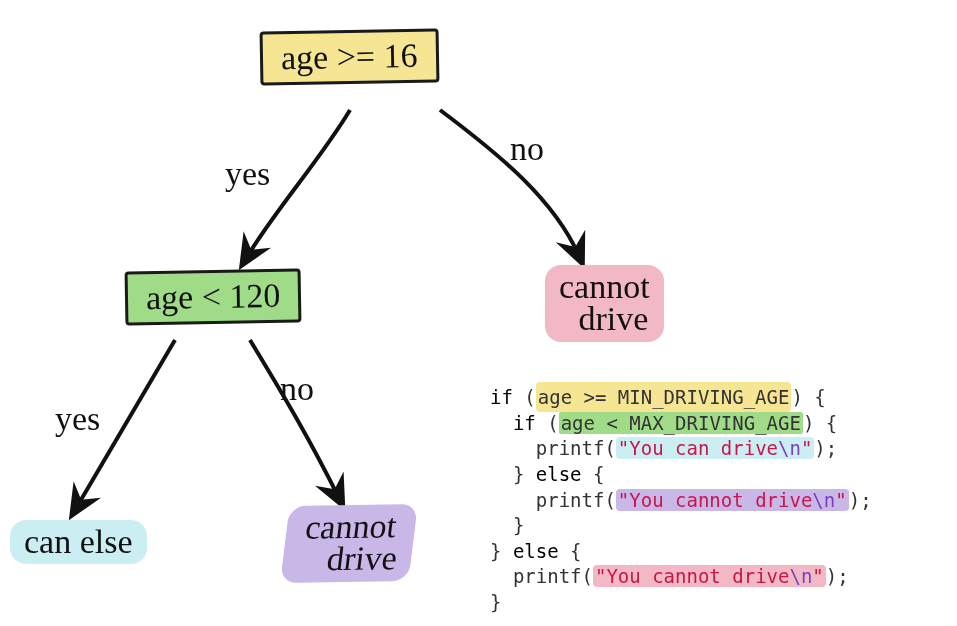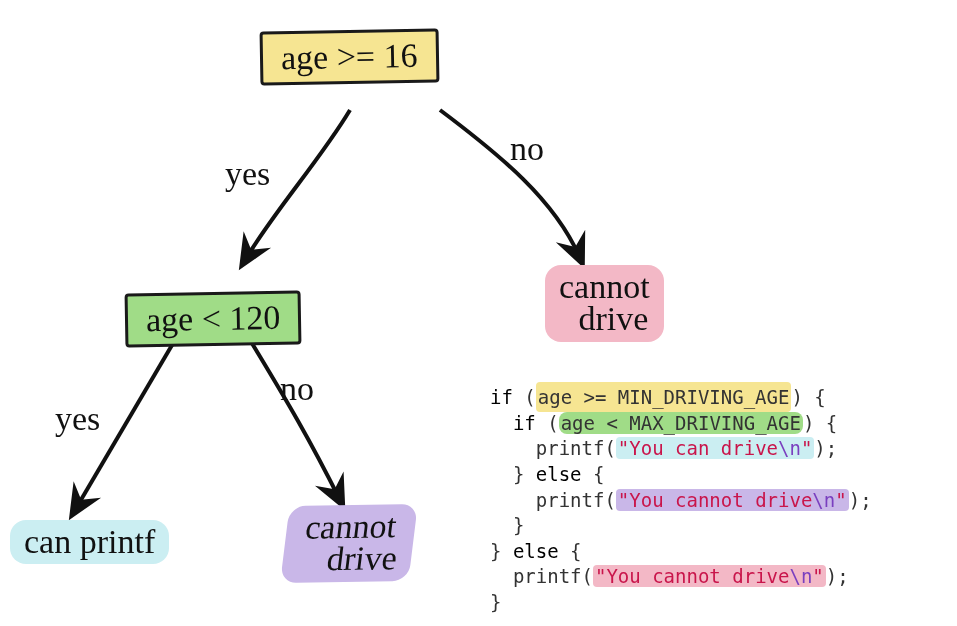--- a/index.html
+++ b/index.html
@@ -15,21 +15,21 @@
   .leaf{position:absolute;padding:6px 14px;border-radius:16px;font-size:34px;line-height:0.95;text-align:center;}
   .blue{background:#cbeef2;}
   .purple{background:#c9b7e8;transform:skewX(-8deg) rotate(-1deg);}
   .pink{background:#f3b8c6;}
   
   .code{position:absolute;left:490px;top:385px;font-family:ui-monospace,Menlo,Consolas,monospace;font-size:19px;line-height:1.35;color:#333;white-space:pre;}
   .kw{font-weight:400;color:#000;}
   .str{color:#c9154b;}
   .esc{color:#7a3fbf;}
   .hlY{background:#f6e592;border-radius:4px;padding:4px 2px;}
-  .hlG{background:#a0dc87;border-radius:8px;padding:0 2px;}
+  .hlG{background:#a0dc87;border-radius:2px;padding:0 2px;}
   .hlB{background:#cbeef2;border-radius:4px;padding:0 2px;}
   .hlPu{background:#c9b7e8;border-radius:4px;padding:0 2px;}
   .hlPk{background:#f3b8c6;border-radius:4px;padding:0 2px;}
 </style>
 </head>
 <body>
 
 <div class="stage">
   <svg class="arrows">
     <defs>
@@ -44,30 +44,30 @@
 
     <path d="M175,340 C140,400 105,460 75,510" stroke="#111" stroke-width="4" fill="none" marker-end="url(#ah)"></path>
 
     <path d="M250,340 C280,390 305,430 340,500" stroke="#111" stroke-width="4" fill="none" marker-end="url(#ah)"></path>
   </svg>
 
   <div class="node" style="left:260px;top:30px;">
     <div class="box yellow hand nodeText">age &gt;= 16</div>
   </div>
 
-  <div class="node" style="left:125px;top:270px;margin-top:22px;">
+  <div class="node" style="left:125px;top:270px;">
     <div class="box green hand nodeText">age &lt; 120</div>
   </div>
 
   <div class="edgeLabel hand" style="left:225px;top:155px;">yes</div>
   <div class="edgeLabel hand" style="left:510px;top:130px;">no</div>
   <div class="edgeLabel hand" style="left:55px;top:400px;">yes</div>
   <div class="edgeLabel hand" style="left:280px;top:370px;">no</div>
 
-  <div class="leaf blue hand" style="left:10px;top:520px;">can printf</div>
+  <div class="leaf blue hand" style="left:10px;top:520px;">can else</div>
 
   <div class="leaf purple hand" style="left:285px;top:505px;">
     <span>cannot</span><br>
     <span style="padding-left:30px;">drive</span>
   </div>
 
   <div class="leaf pink hand" style="left:545px;top:265px;">
     <span>cannot</span><br>
     <span style="padding-left:18px;">drive</span>
   </div>

